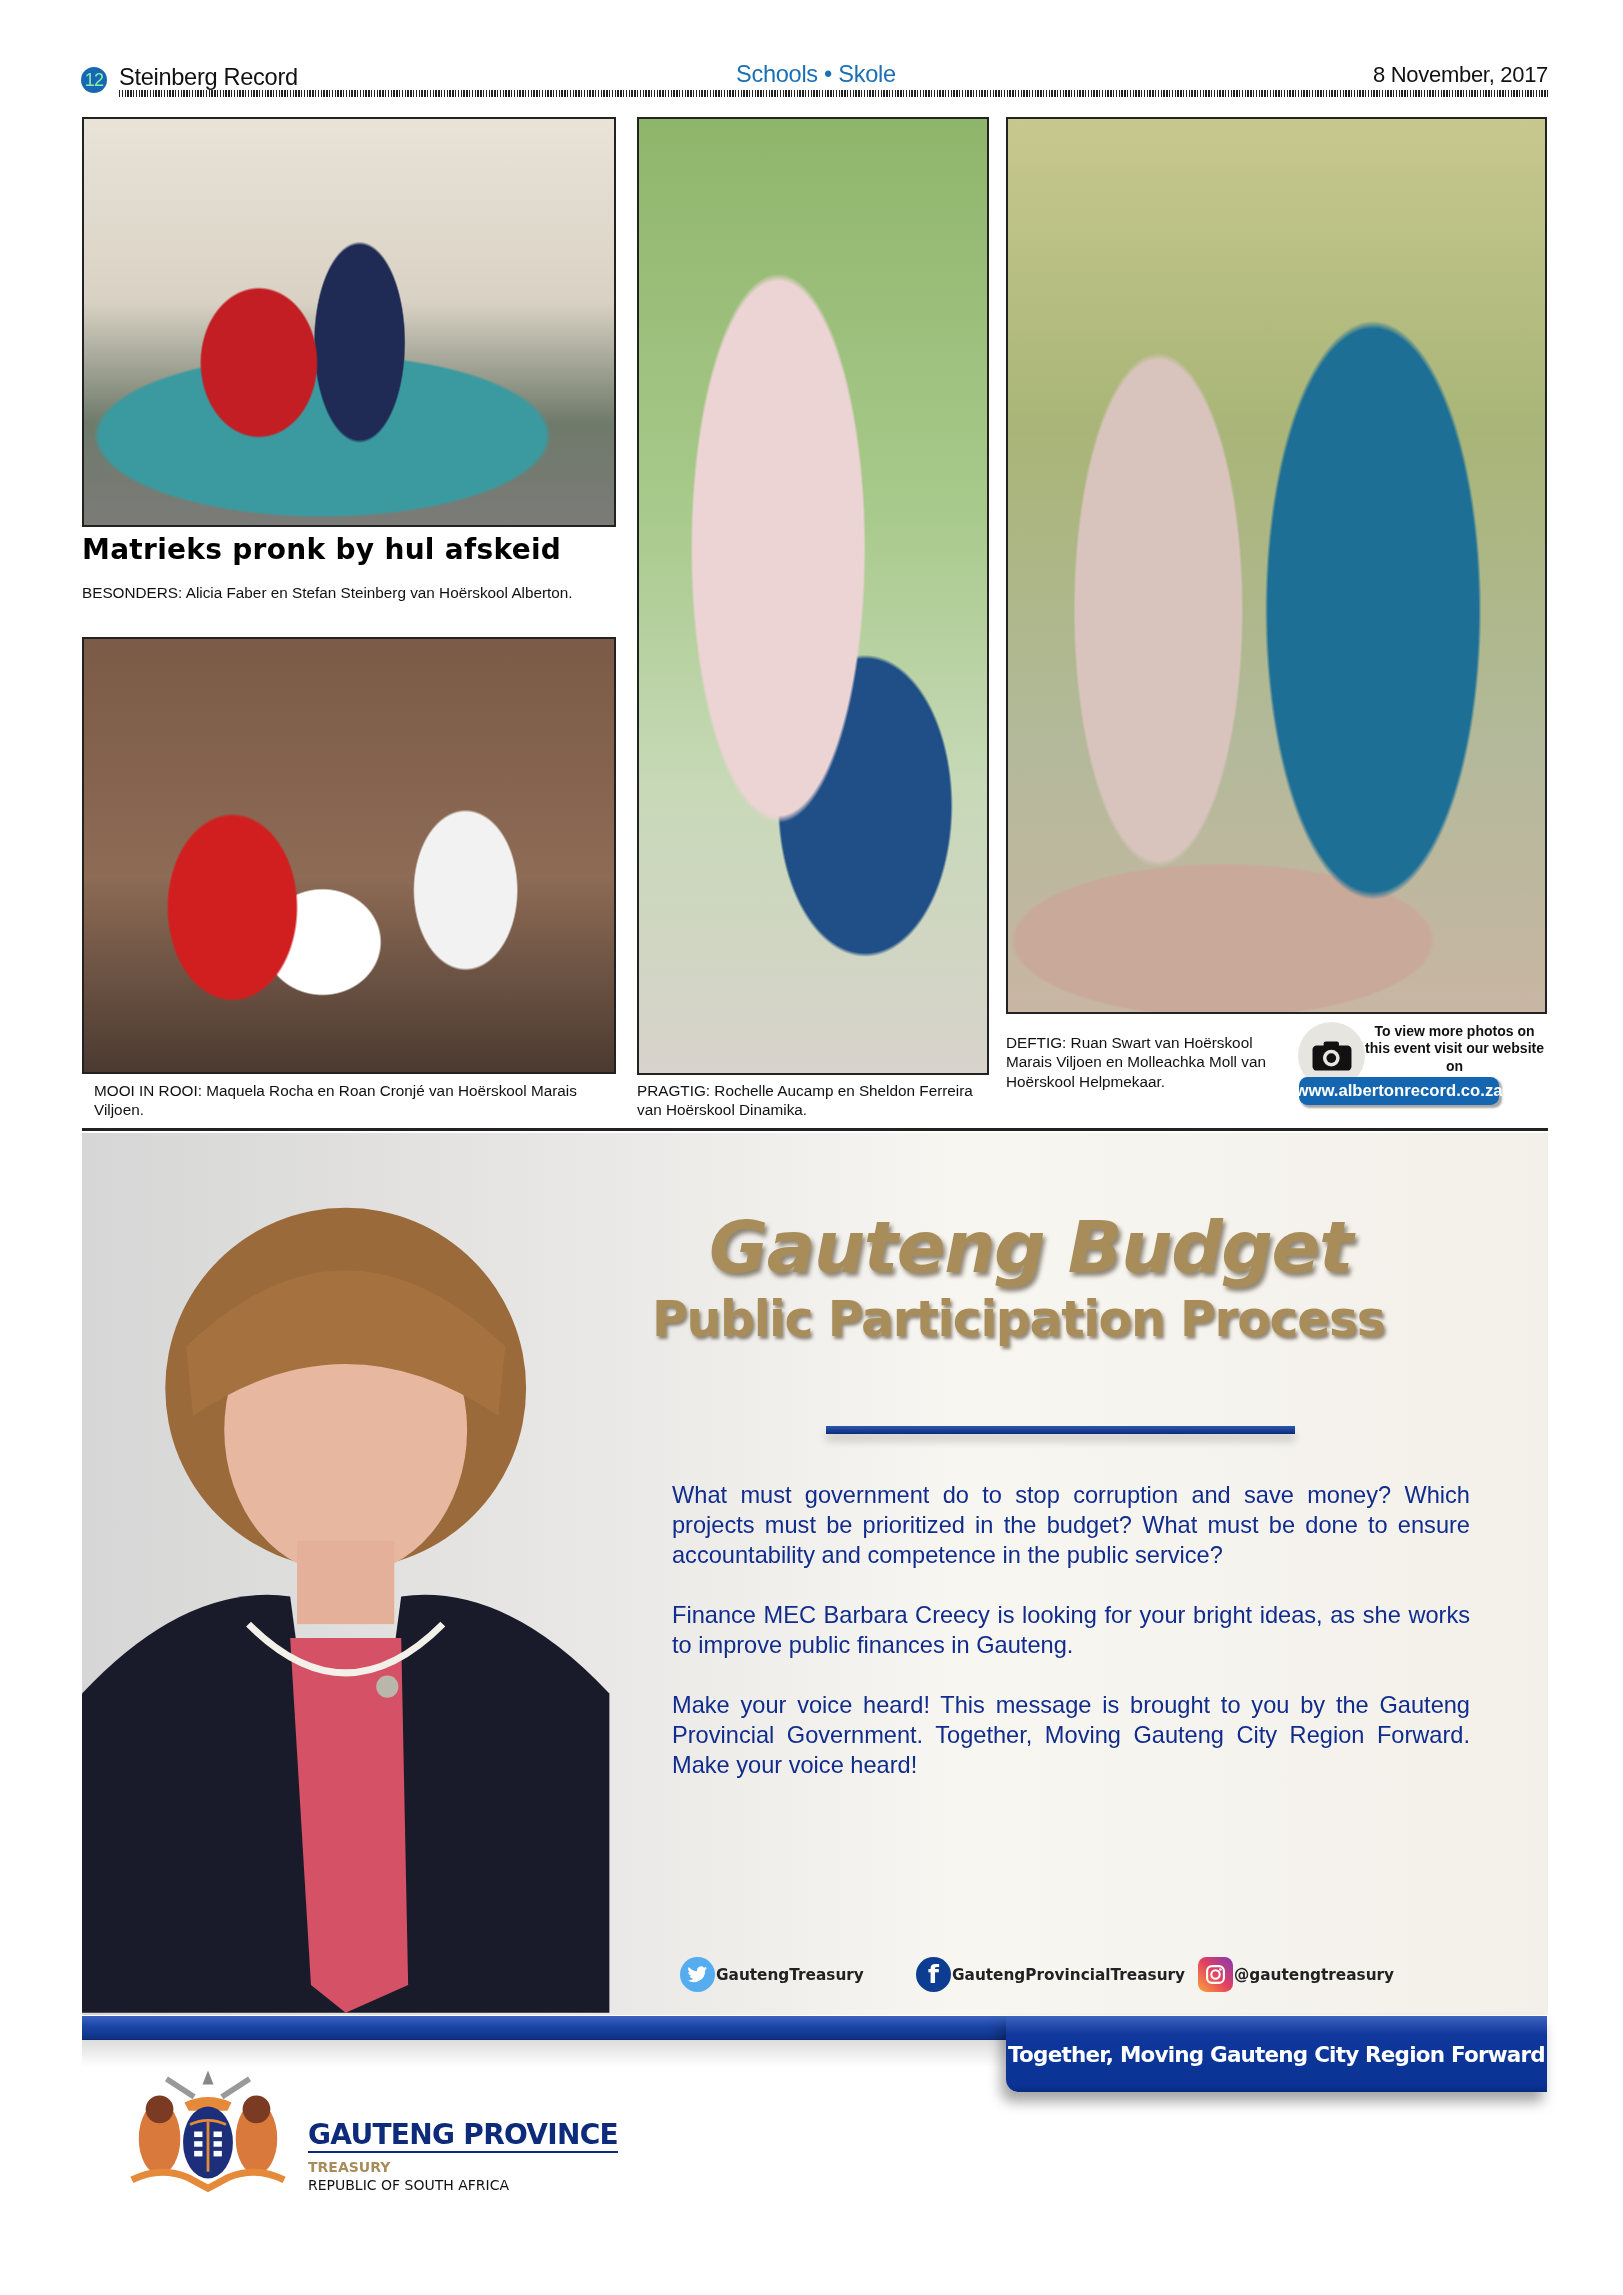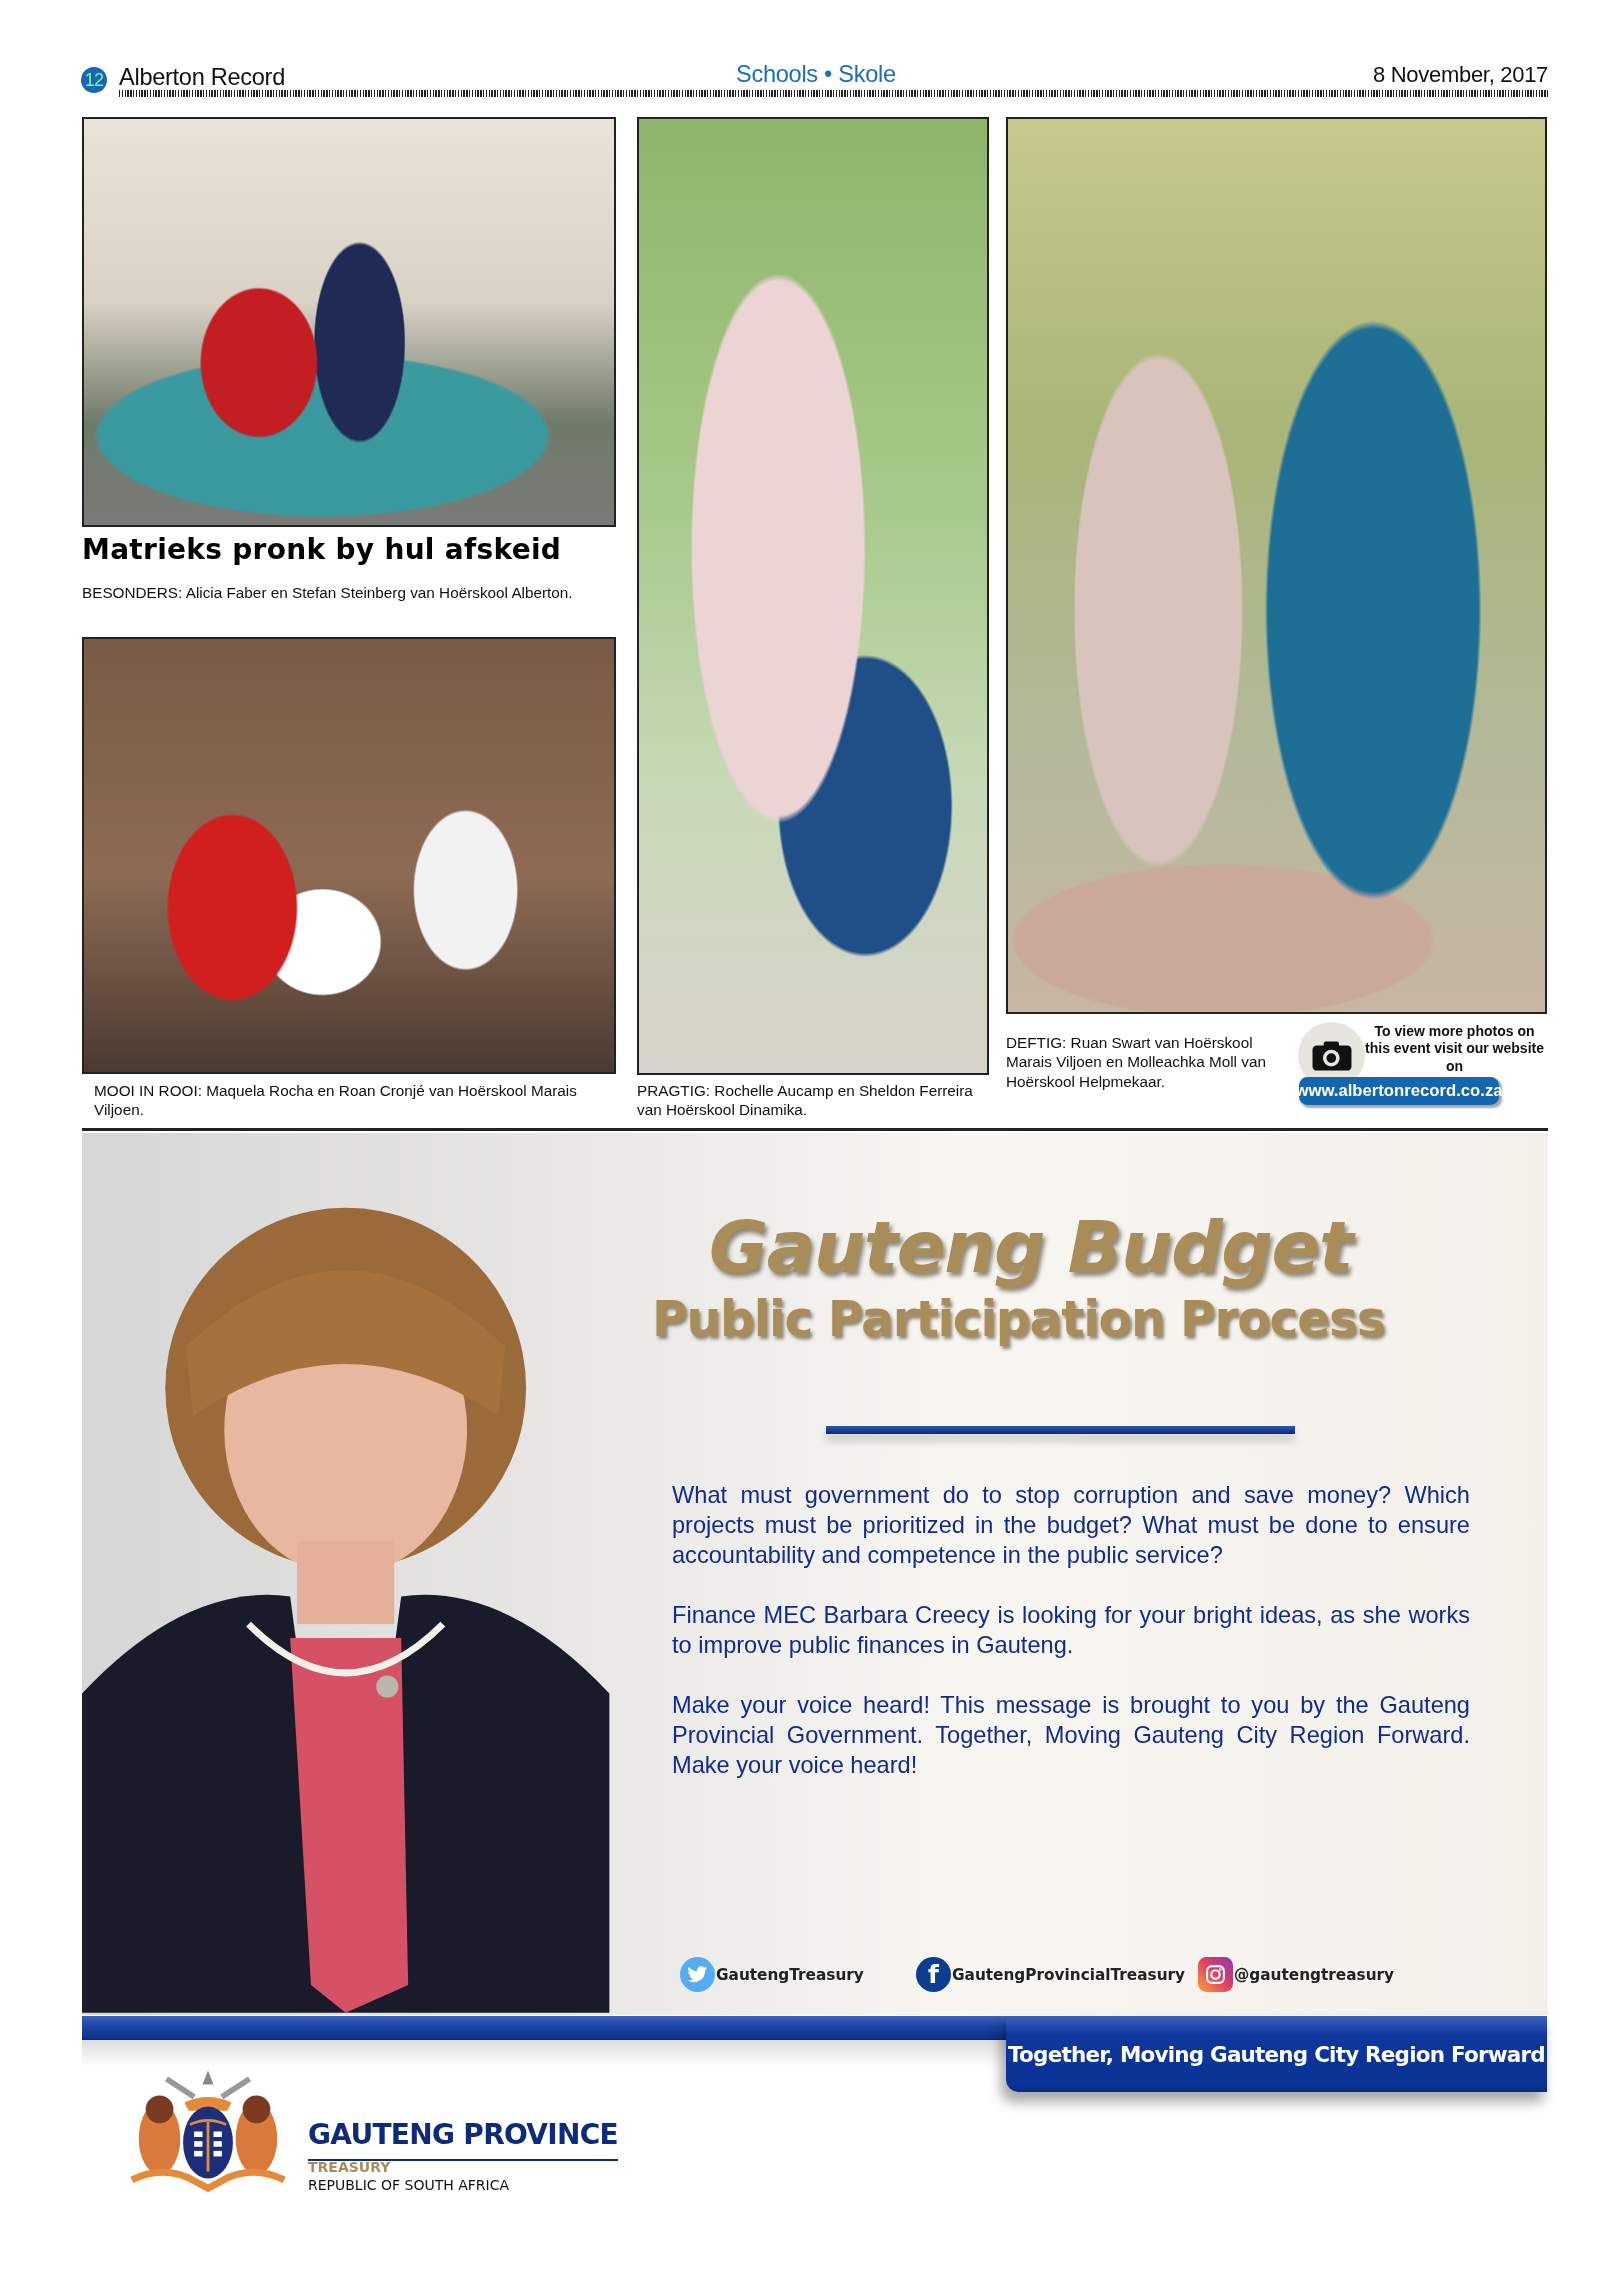--- a/index.html
+++ b/index.html
@@ -90,31 +90,31 @@
   .band-tab { left: 1006px; top: 2016px; width: 541px; height: 76px;
               background: linear-gradient(180deg, #3c63be 0%, #0f379c 25%, #0a3395 90%, #082b83 100%);
               border-bottom-left-radius: 12.5px; box-shadow: -4.2px 9.7px 12.5px rgba(0,0,0,0.35);
               display: flex; align-items: center; justify-content: center;
               color: #fff; font-family: "DejaVu Sans", sans-serif; font-weight: bold; font-size: 21.5px; letter-spacing: -0.8px; }
   .band-shadow { left: 82px; top: 2039px; width: 937px; height: 28px;
                  background: linear-gradient(180deg, rgba(0,0,0,0.14), rgba(0,0,0,0)); }
 
   .crest { left: 118px; top: 2069px; width: 180px; height: 125px; }
   .org-name { left: 308px; top: 2118px; font-family: "DejaVu Sans", sans-serif; font-weight: bold;
-              font-size: 28px; color: #0e2a7a; letter-spacing: -0.7px; border-bottom: 2.8px solid #0e2a7a; padding-bottom: 8px; }
+              font-size: 28px; color: #0e2a7a; letter-spacing: -0.7px; border-bottom: 2.8px solid #0e2a7a; padding-bottom: 0; }
   .org-sub { left: 308px; top: 2159px; font-family: "DejaVu Sans", sans-serif; font-weight: bold;
              font-size: 14px; color: #a88d5b; }
   .org-country { left: 308px; top: 2177px; font-family: "DejaVu Sans", sans-serif;
                  font-size: 14px; color: #111; }
 </style>
 </head>
 <body>
 
 <div class="abs hdr-badge">12</div>
-<div class="abs hdr-paper">Alberton Record</div>
+<div class="abs hdr-paper">Steinberg Record</div>
 <div class="abs hdr-section">Schools • Skole</div>
 <div class="abs hdr-date">8 November, 2017</div>
 <div class="abs hdr-rule"></div>
 
 <div class="abs photo ph1"></div>
 <div class="abs headline">Matrieks pronk by hul afskeid</div>
 <div class="abs cap cap1">BESONDERS: Alicia Faber en Stefan Steinberg van Hoërskool Alberton.</div>
 
 <div class="abs photo ph2"></div>
 <div class="abs cap cap2">MOOI IN ROOI: Maquela Rocha en Roan Cronjé van Hoërskool Marais Viljoen.</div>

